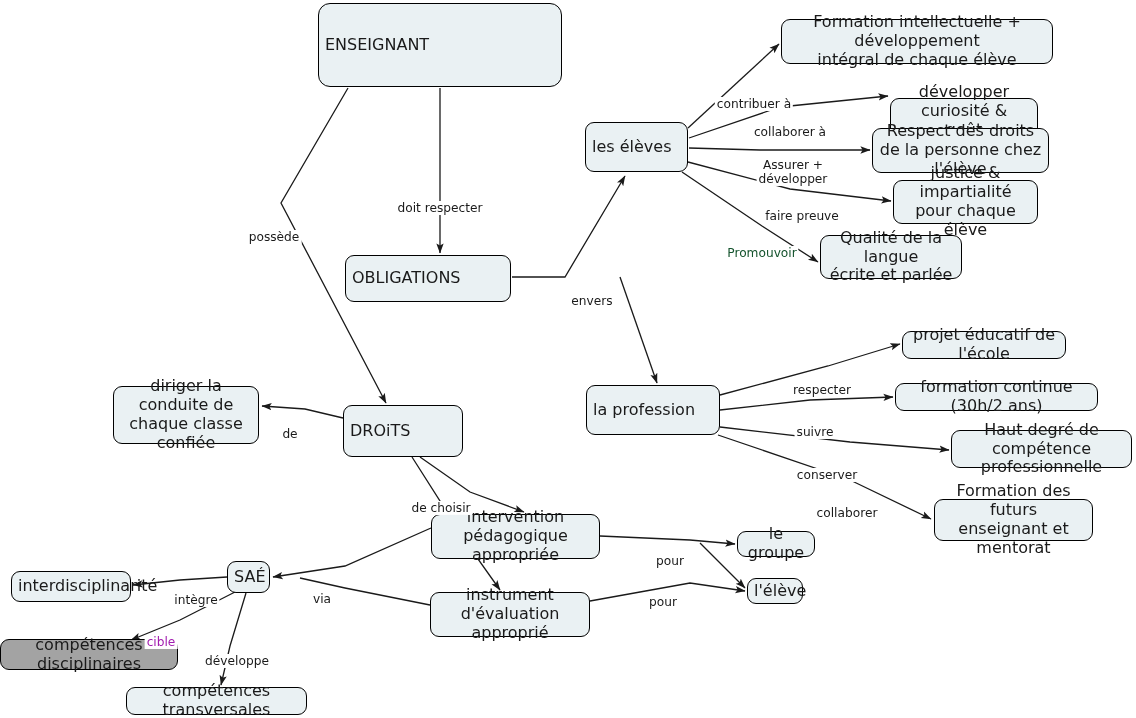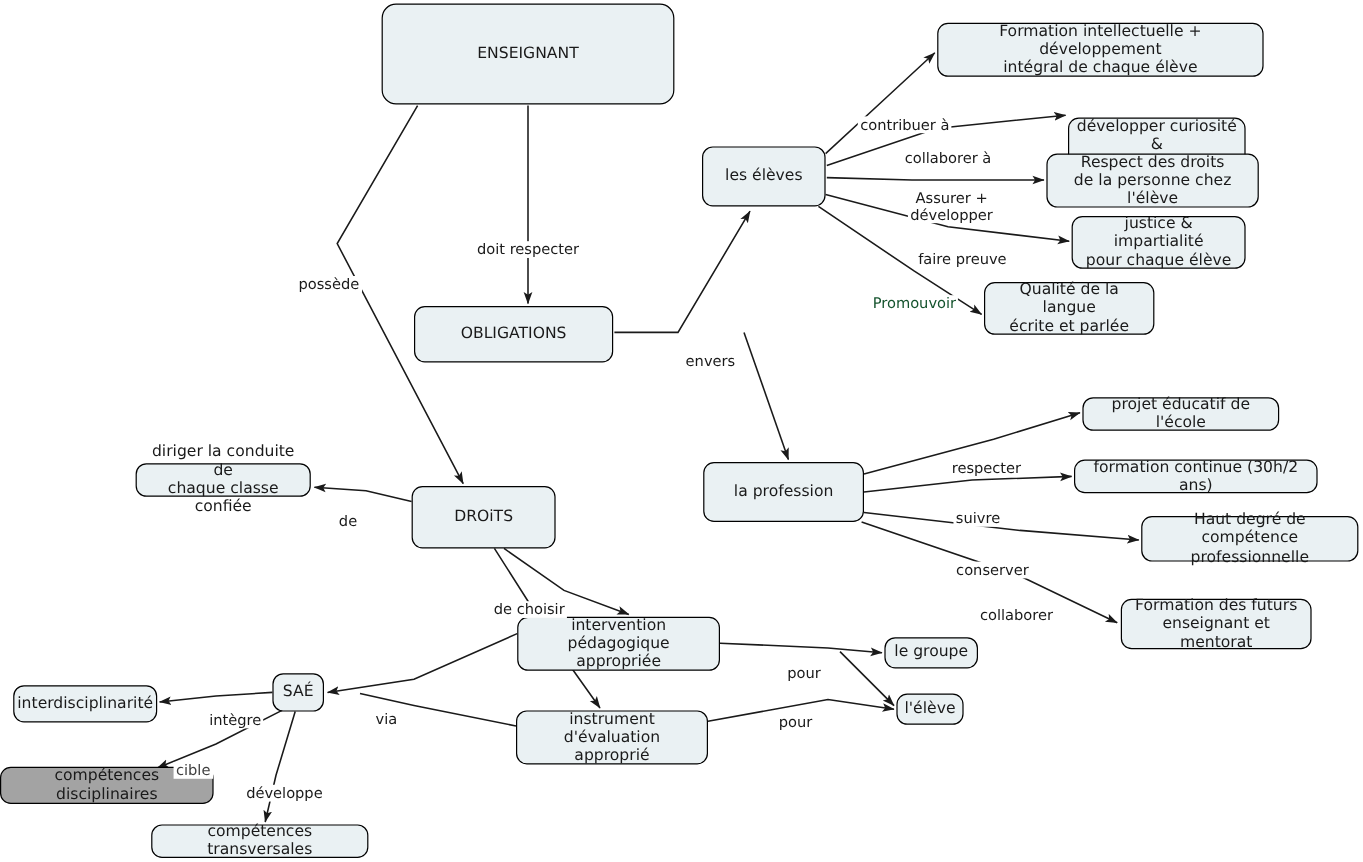--- a/index.html
+++ b/index.html
@@ -28,25 +28,25 @@
     pointer-events: none;
   }
   .node {
     position: absolute;
     box-sizing: border-box;
     background: #eaf1f3;
     border: 1.6px solid #000000;
     border-radius: 9px;
     display: flex;
     align-items: center;
-    justify-content: center;
+    justify-content: flex-start;
     text-align: center;
     color: #1a1a1a;
     line-height: 1.18;
-    font-size: 13px;
+    font-size: 16px;
     padding: 2px 6px;
     white-space: pre-line;
   }
   .node.square {
     border-radius: 12px;
   }
   .edge-label {
     position: absolute;
     font-size: 12.2px;
     color: #1a1a1a;
@@ -110,21 +110,21 @@
       <div class="node" style="left: 893px; top: 180px; width: 145px; height: 44px; background: rgb(234, 241, 243); border-color: rgb(0, 0, 0); color: rgb(26, 26, 26);"><span>justice &amp; impartialité
 pour chaque élève</span></div>
       <div class="node" style="left: 820px; top: 235px; width: 142px; height: 44px; background: rgb(234, 241, 243); border-color: rgb(0, 0, 0); color: rgb(26, 26, 26);"><span>Qualité de la langue
  écrite et parlée</span></div>
       <div class="node" style="left: 902px; top: 331px; width: 164px; height: 28px; background: rgb(234, 241, 243); border-color: rgb(0, 0, 0); color: rgb(26, 26, 26);"><span>projet éducatif de l'école</span></div>
       <div class="node" style="left: 895px; top: 383px; width: 203px; height: 28px; background: rgb(234, 241, 243); border-color: rgb(0, 0, 0); color: rgb(26, 26, 26);"><span>formation continue (30h/2 ans)</span></div>
       <div class="node" style="left: 951px; top: 430px; width: 181px; height: 38px; background: rgb(234, 241, 243); border-color: rgb(0, 0, 0); color: rgb(26, 26, 26);"><span>Haut degré de
 compétence professionnelle</span></div>
       <div class="node" style="left: 934px; top: 499px; width: 159px; height: 42px; background: rgb(234, 241, 243); border-color: rgb(0, 0, 0); color: rgb(26, 26, 26);"><span>Formation des futurs
 enseignant et mentorat</span></div>
-      <div class="node" style="left: 113px; top: 386px; width: 146px; height: 28px; background: rgb(234, 241, 243); border-color: rgb(0, 0, 0); color: rgb(26, 26, 26);"><span>diriger la conduite de
+      <div class="node" style="left: 113px; top: 386px; width: 146px; height: 58px; background: rgb(234, 241, 243); border-color: rgb(0, 0, 0); color: rgb(26, 26, 26);"><span>diriger la conduite de
 chaque classe confiée</span></div>
       <div class="node" style="left: 431px; top: 514px; width: 169px; height: 45px; background: rgb(234, 241, 243); border-color: rgb(0, 0, 0); color: rgb(26, 26, 26);"><span>intervention pédagogique
 appropriée</span></div>
       <div class="node" style="left: 430px; top: 592px; width: 160px; height: 45px; background: rgb(234, 241, 243); border-color: rgb(0, 0, 0); color: rgb(26, 26, 26);"><span>instrument d'évaluation
 approprié</span></div>
       <div class="node" style="left: 737px; top: 531px; width: 78px; height: 26px; background: rgb(234, 241, 243); border-color: rgb(0, 0, 0); color: rgb(26, 26, 26);"><span>le groupe</span></div>
       <div class="node" style="left: 747px; top: 578px; width: 56px; height: 26px; background: rgb(234, 241, 243); border-color: rgb(0, 0, 0); color: rgb(26, 26, 26);"><span>l'élève</span></div>
       <div class="node" style="left: 227px; top: 561px; width: 43px; height: 32px; background: rgb(234, 241, 243); border-color: rgb(0, 0, 0); color: rgb(26, 26, 26);"><span>SAÉ</span></div>
       <div class="node" style="left: 11px; top: 571px; width: 120px; height: 31px; background: rgb(234, 241, 243); border-color: rgb(0, 0, 0); color: rgb(26, 26, 26);"><span>interdisciplinarité</span></div>
       <div class="node" style="left: 0px; top: 639px; width: 178px; height: 31px; background: #a3a3a3; border-color: rgb(0, 0, 0); color: rgb(26, 26, 26);"><span>compétences disciplinaires</span></div>
@@ -143,16 +143,16 @@
       <div class="edge-label" style="left: 822px; top: 366px; color: rgb(26, 26, 26); white-space: nowrap; background: rgb(255, 255, 255); padding: 0px 2px;">respecter</div>
       <div class="edge-label" style="left: 815px; top: 408px; color: rgb(26, 26, 26); white-space: nowrap; background: rgb(255, 255, 255); padding: 0px 2px;">suivre</div>
       <div class="edge-label" style="left: 827px; top: 451px; color: rgb(26, 26, 26); white-space: nowrap; background: rgb(255, 255, 255); padding: 0px 2px;">conserver</div>
       <div class="edge-label" style="left: 847px; top: 489px; color: rgb(26, 26, 26); white-space: nowrap; background: rgb(255, 255, 255); padding: 0px 2px;">collaborer</div>
       <div class="edge-label" style="left: 290px; top: 410px; color: rgb(26, 26, 26); white-space: nowrap; background: rgb(255, 255, 255); padding: 0px 2px;">de</div>
       <div class="edge-label" style="left: 441px; top: 484px; color: rgb(26, 26, 26); white-space: nowrap; background: rgb(255, 255, 255); padding: 0px 2px;">de choisir</div>
       <div class="edge-label" style="left: 670px; top: 537px; color: rgb(26, 26, 26); white-space: nowrap; background: rgb(255, 255, 255); padding: 0px 2px;">pour</div>
       <div class="edge-label" style="left: 663px; top: 578px; color: rgb(26, 26, 26); white-space: nowrap; background: rgb(255, 255, 255); padding: 0px 2px;">pour</div>
       <div class="edge-label" style="left: 322px; top: 575px; color: rgb(26, 26, 26); white-space: nowrap; background: rgb(255, 255, 255); padding: 0px 2px;">via</div>
       <div class="edge-label" style="left: 196px; top: 576px; color: rgb(26, 26, 26); white-space: nowrap; background: rgb(255, 255, 255); padding: 0px 2px;">intègre</div>
-      <div class="edge-label" style="left: 161px; top: 618px; color: #404040; white-space: nowrap; background: rgb(255, 255, 255); padding: 0px 2px;">cible</div>
+      <div class="edge-label" style="left: 161px; top: 618px; color: #a21caf; white-space: nowrap; background: rgb(255, 255, 255); padding: 0px 2px;">cible</div>
       <div class="edge-label" style="left: 237px; top: 637px; color: rgb(26, 26, 26); white-space: nowrap; background: rgb(255, 255, 255); padding: 0px 2px;">développe</div>
     </div>
 </div>
 
 </body></html>

